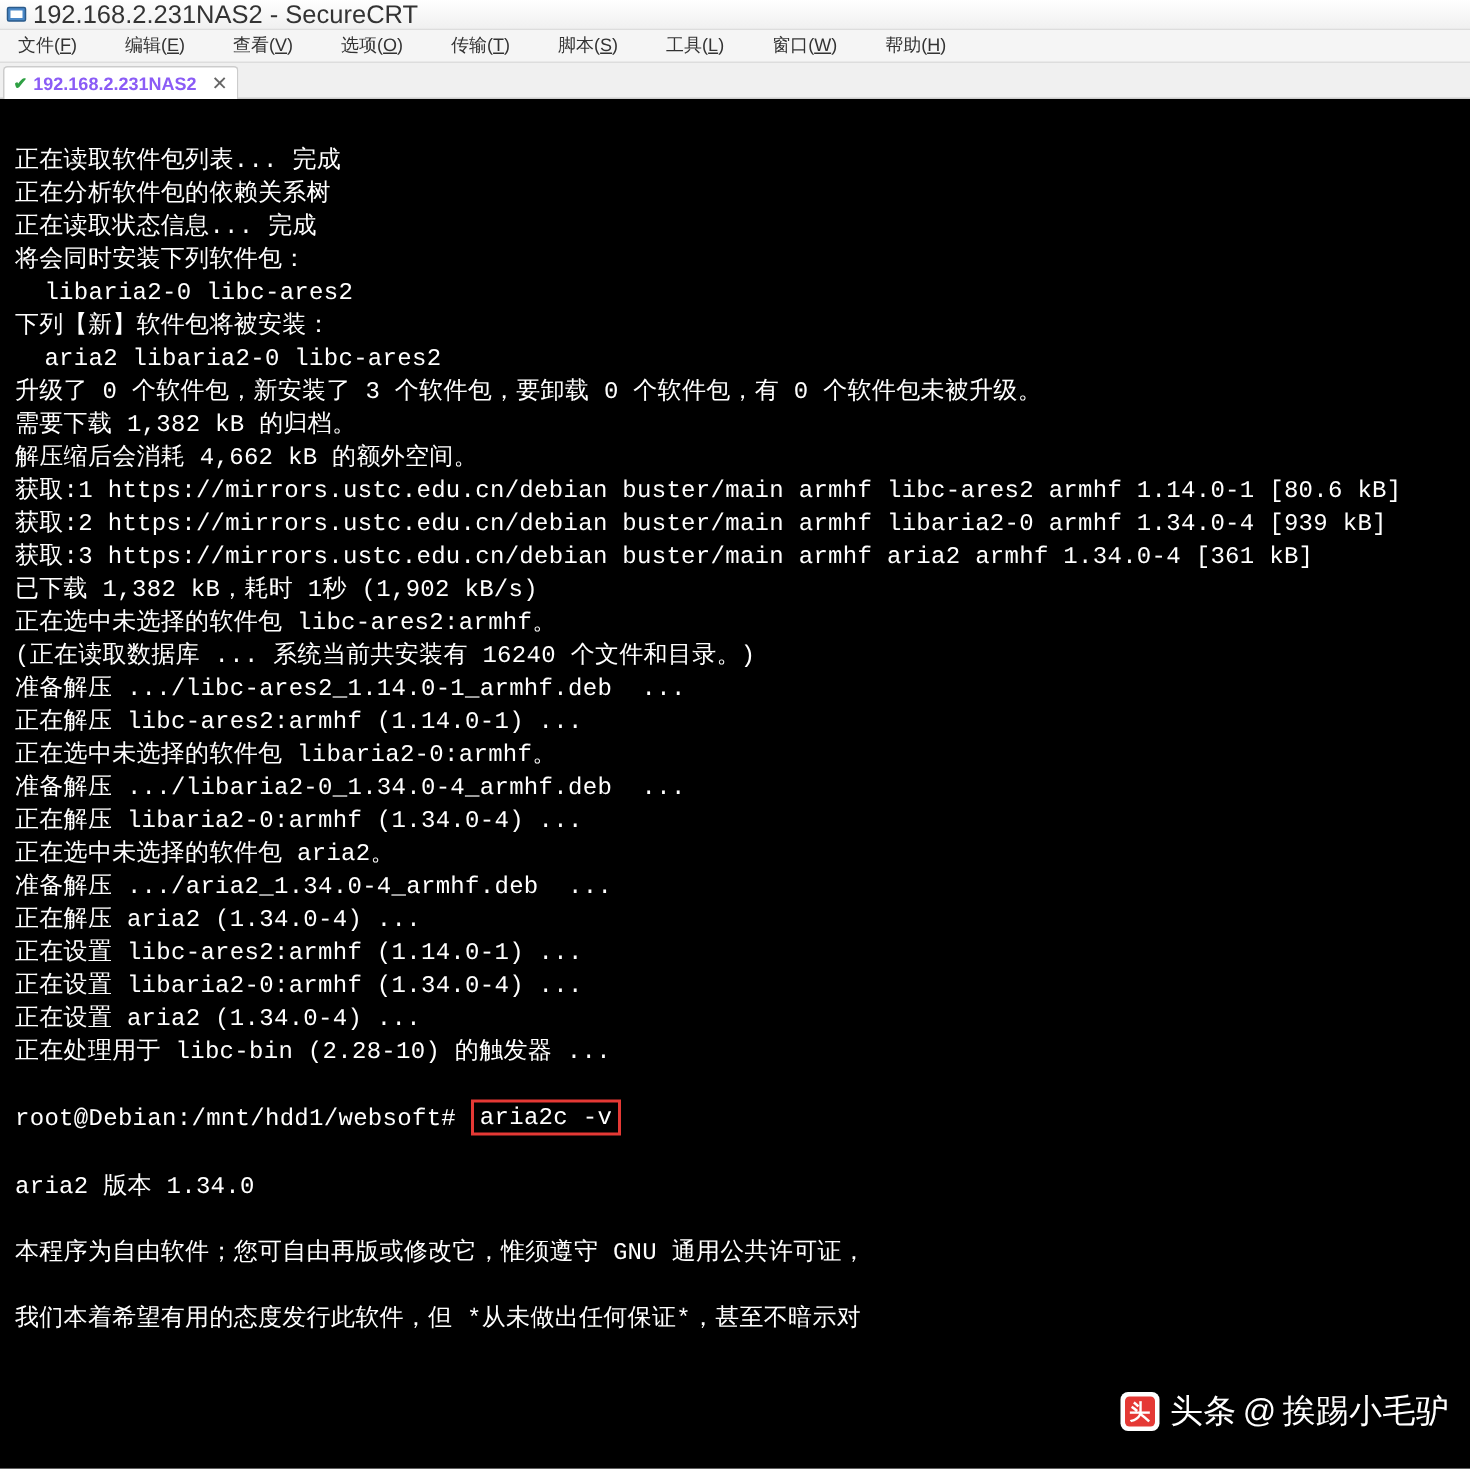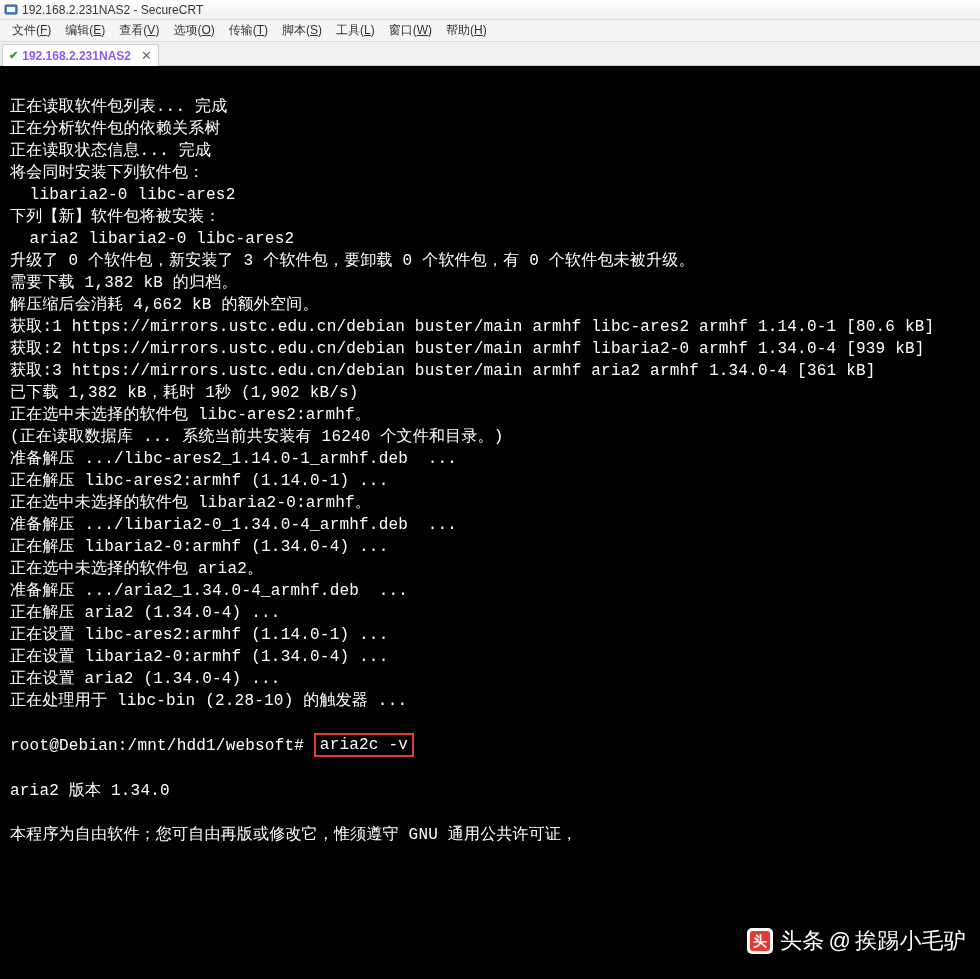--- a/index.html
+++ b/index.html
@@ -1,20 +1,20 @@
 <!DOCTYPE html>
 <html><head>
 <meta charset="utf-8">
 <style>
 * { margin: 0; padding: 0; box-sizing: border-box; }
 body { width: 980px; height: 979px; font-family: Tahoma, "Microsoft YaHei", sans-serif; font-size: 12px; background: #fff; overflow: hidden; }
 .title-bar { height: 20px; background: linear-gradient(#fff,#f0f0f0); display: flex; align-items: center; padding: 0 4px; border-bottom: 1px solid #ddd; }
 .title-bar .icon { width: 14px; height: 14px; margin-right: 4px; display: inline-flex; align-items: center; justify-content: center; }
-.title-bar .title-text { color: #333; font-size: 12px; text-align: center; }
-.menu-bar { height: 22px; background: #f5f5f5; display: flex; align-items: center; padding: 0 6px; gap: 2px; border-bottom: 1px solid #ddd; }
+.title-bar .title-text { color: #333; font-size: 17px; text-align: center; }
+.menu-bar { height: 22px; background: #f5f5f5; display: flex; align-items: center; padding: 0 6px; gap: 20px; border-bottom: 1px solid #ddd; }
 .menu-item { padding: 2px 6px; color: #333; font-size: 12px; cursor: default; }
 .menu-item u { text-decoration: underline; }
 .tab-bar { height: 24px; background: #f0f0f0; display: flex; align-items: flex-end; padding: 0 2px; border-bottom: 1px solid #ccc; }
 .tab { display: flex; align-items: center; height: 22px; background: #fff; border: 1px solid #ccc; border-bottom: none; border-top-left-radius: 3px; border-top-right-radius: 3px; padding: 0 6px; margin-bottom: -1px; font-size: 12px; }
 .tab .check { color: #2ea043; font-weight: bold; margin-right: 4px; font-size: 11px; }
 .tab .tab-label { font-weight: bold; color: #8b5cf6; }
 .tab .close { margin-left: 10px; color: #666; cursor: pointer; font-size: 13px; }
 .terminal { background: #000; color: #fff; font-family: Consolas, "Courier New", monospace; font-size: 16px; line-height: 22px; padding: 8px 10px; height: calc(979px - 20px - 22px - 24px); overflow: hidden; position: relative; white-space: pre; letter-spacing: 0.2px; }
 .terminal .line { white-space: pre; }
 .red-box { border: 2px solid #e53935; padding: 0 4px; display: inline-block; line-height: 20px; position: relative; top: -1px; }
@@ -51,21 +51,21 @@
   <div class="tab">
     <span class="check">✔</span>
     <span class="tab-label">192.168.2.231NAS2</span>
     <span class="close">✕</span>
   </div>
 </div>
 
 <div class="terminal">
 <div class="line">正在读取软件包列表... 完成</div><div class="line">正在分析软件包的依赖关系树</div><div class="line">正在读取状态信息... 完成</div><div class="line">将会同时安装下列软件包：</div><div class="line">  libaria2-0 libc-ares2</div><div class="line">下列【新】软件包将被安装：</div><div class="line">  aria2 libaria2-0 libc-ares2</div><div class="line">升级了 0 个软件包，新安装了 3 个软件包，要卸载 0 个软件包，有 0 个软件包未被升级。</div><div class="line">需要下载 1,382 kB 的归档。</div><div class="line">解压缩后会消耗 4,662 kB 的额外空间。</div><div class="line">获取:1 https://mirrors.ustc.edu.cn/debian buster/main armhf libc-ares2 armhf 1.14.0-1 [80.6 kB]</div><div class="line">获取:2 https://mirrors.ustc.edu.cn/debian buster/main armhf libaria2-0 armhf 1.34.0-4 [939 kB]</div><div class="line">获取:3 https://mirrors.ustc.edu.cn/debian buster/main armhf aria2 armhf 1.34.0-4 [361 kB]</div><div class="line">已下载 1,382 kB，耗时 1秒 (1,902 kB/s)</div><div class="line">正在选中未选择的软件包 libc-ares2:armhf。</div><div class="line">(正在读取数据库 ... 系统当前共安装有 16240 个文件和目录。)</div><div class="line">准备解压 .../libc-ares2_1.14.0-1_armhf.deb  ...</div><div class="line">正在解压 libc-ares2:armhf (1.14.0-1) ...</div><div class="line">正在选中未选择的软件包 libaria2-0:armhf。</div><div class="line">准备解压 .../libaria2-0_1.34.0-4_armhf.deb  ...</div><div class="line">正在解压 libaria2-0:armhf (1.34.0-4) ...</div><div class="line">正在选中未选择的软件包 aria2。</div><div class="line">准备解压 .../aria2_1.34.0-4_armhf.deb  ...</div><div class="line">正在解压 aria2 (1.34.0-4) ...</div><div class="line">正在设置 libc-ares2:armhf (1.14.0-1) ...</div><div class="line">正在设置 libaria2-0:armhf (1.34.0-4) ...</div><div class="line">正在设置 aria2 (1.34.0-4) ...</div><div class="line">正在处理用于 libc-bin (2.28-10) 的触发器 ...</div>
 <div class="line"><span>root@Debian:/mnt/hdd1/websoft# </span><span class="red-box">aria2c -v</span></div>
-<div class="line">aria2 版本 1.34.0</div><div class="line">&nbsp;</div><div class="line">本程序为自由软件；您可自由再版或修改它，惟须遵守 GNU 通用公共许可证，</div><div class="line">&nbsp;</div>
+<div class="line">aria2 版本 1.34.0</div><div class="line">&nbsp;</div><div class="line">本程序为自由软件；您可自由再版或修改它，惟须遵守 GNU 通用公共许可证，</div><div class="line">&nbsp;</div><div class="line">我们本着希望有用的态度发行此软件，但 *从未做出任何保证*，甚至不暗示对</div>
 
 <div class="watermark">
   <span class="logo">
     <svg width="28" height="28" viewBox="0 0 28 28">
           <rect x="1" y="1" width="26" height="26" rx="5" fill="#fff"></rect>
           <rect x="4" y="4" width="20" height="20" rx="3" fill="#e53935"></rect>
           <text x="14" y="19" text-anchor="middle" font-size="14" font-weight="bold" fill="#fff" font-family="Microsoft YaHei">头</text>
         </svg>
   </span>
   <span>头条</span>

